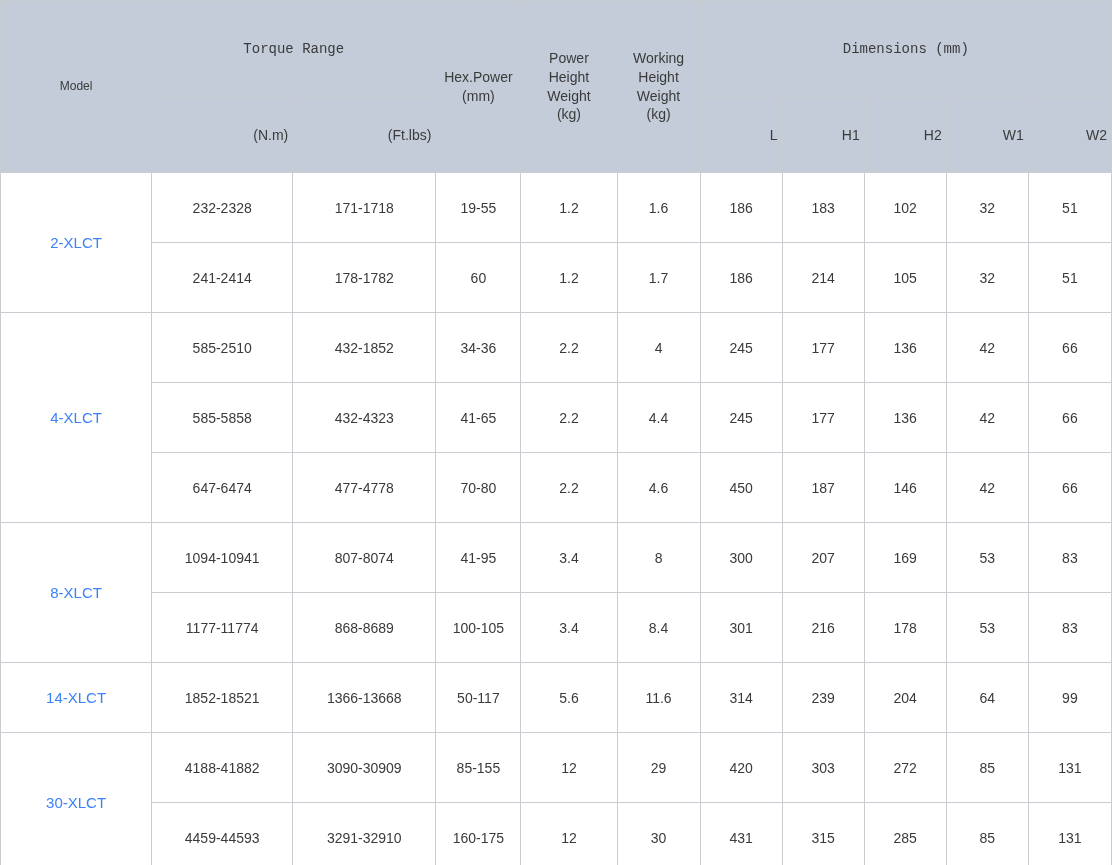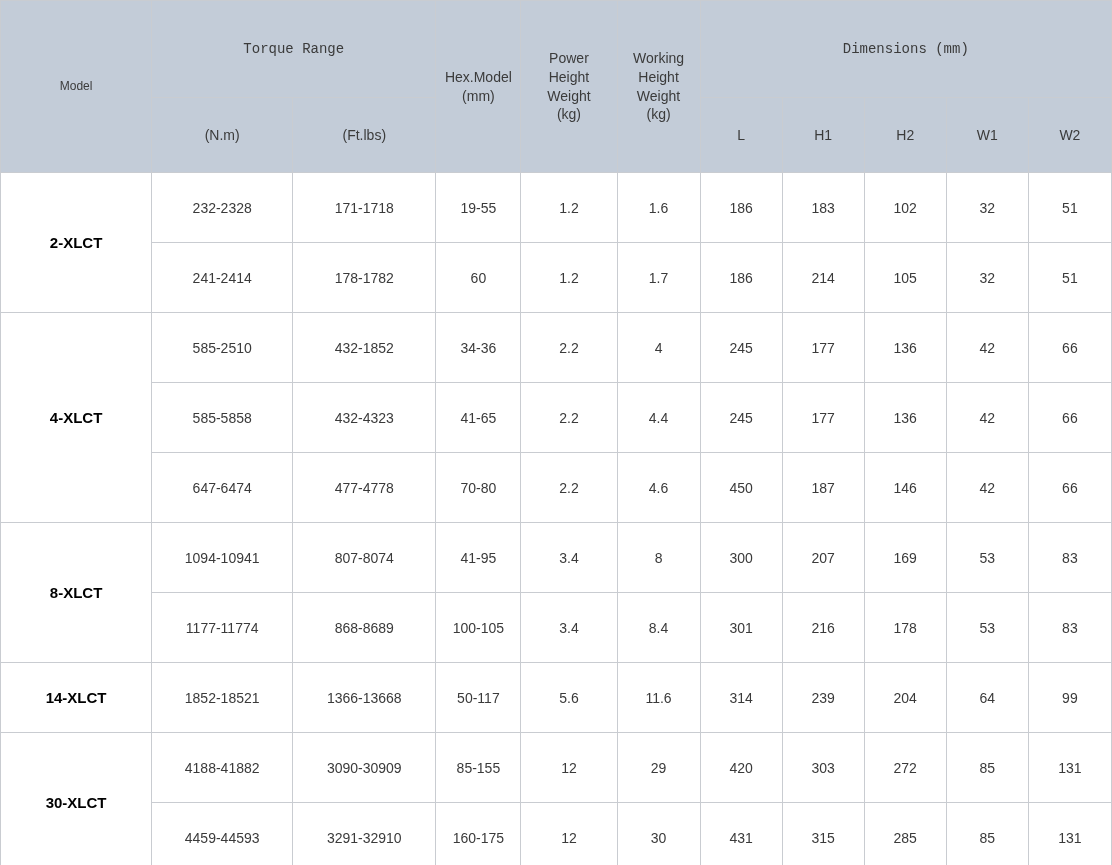--- a/index.html
+++ b/index.html
@@ -32,34 +32,35 @@
     color: #3b3b3b;
     font-size: 14px;
     line-height: 1.35;
     padding: 6px 4px;
   }
   .hdr td.model-cell {
     font-size: 12px;
   }
   .hdr td.sub {
     height: 62px;
+    text-align: right;
   }
   .hdr td.tall {
     height: 84px;
     font-family: Liberation Mono, monospace;
   }
   
   .spec-table tbody td {
     height: 69px;
     padding: 0 4px;
     background: #ffffff;
   }
   td.model-name {
-    color: #000000;
-    font-weight: bold;
+    color: #3b82f6;
+    font-weight: normal;
     font-size: 15px;
   }
   
   col.c-model   { width: 151px; }
   col.c-nm      { width: 141px; }
   col.c-ftlbs   { width: 143px; }
   col.c-hex     { width: 85px; }
   col.c-power   { width: 96px; }
   col.c-working { width: 83px; }
   col.c-l       { width: 82px; }
@@ -83,21 +84,21 @@
       <col class="c-h1">
     <col class="c-h2">
       <col class="c-w1">
       <col class="c-w2">
   </colgroup>
   <thead>
     <tr class="hdr">
       <td class="model-cell" rowspan="2">Model</td>
       <td colspan="2" class="tall">Torque Range</td>
       <td rowspan="2">
-        <span>Hex.Model</span><br>
+        <span>Hex.Power</span><br>
         <span>(mm)</span>
       </td>
       <td rowspan="2">
         <span>Power</span><br>
         <span>Height</span><br>
         <span>Weight</span><br>
         <span>(kg)</span>
       </td>
       <td rowspan="2">
         <span>Working</span><br>

